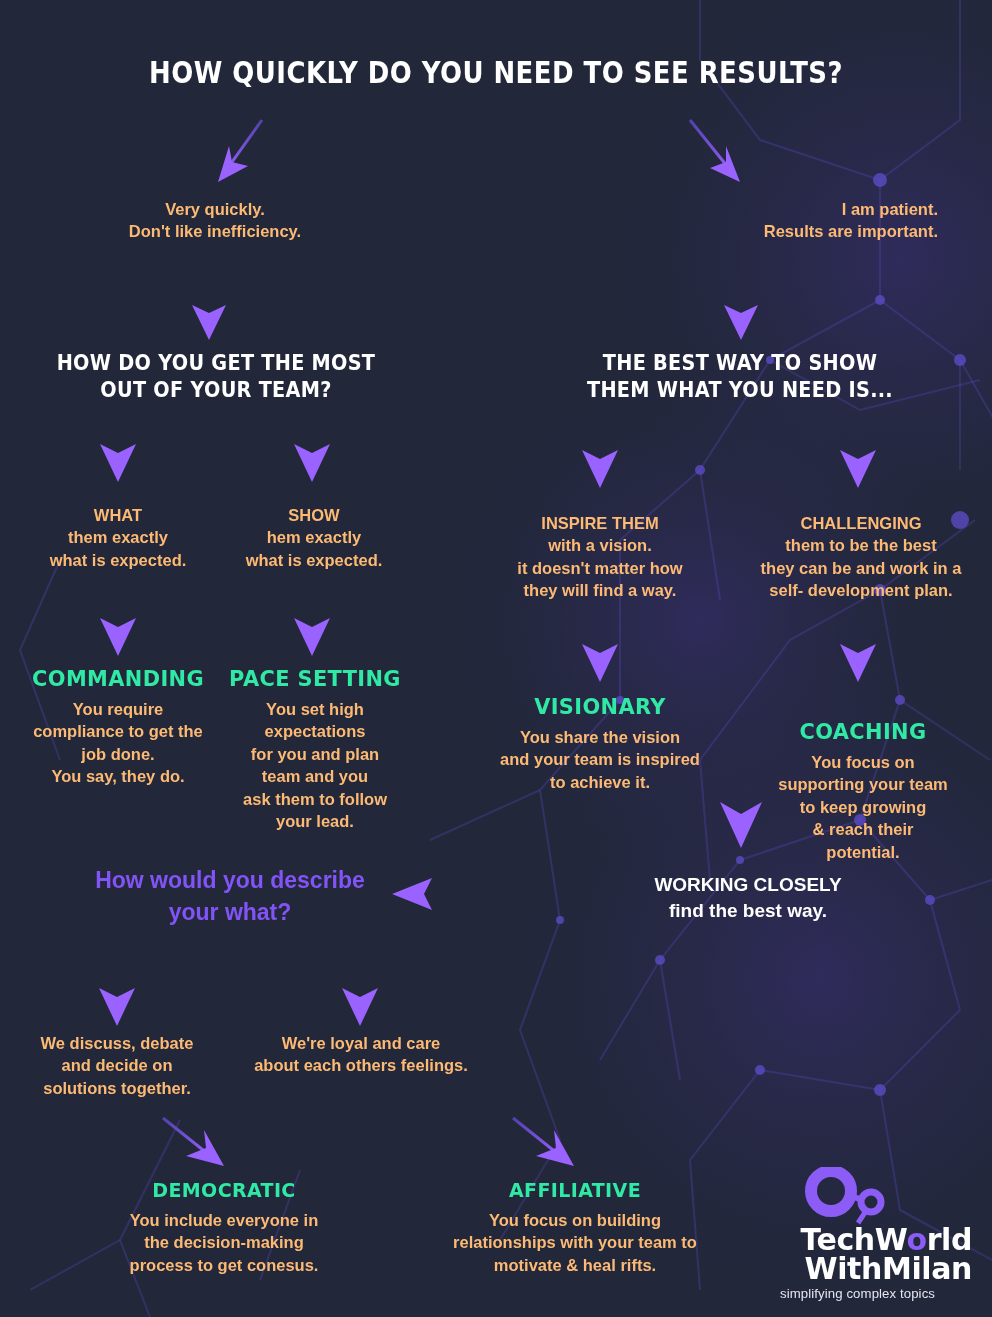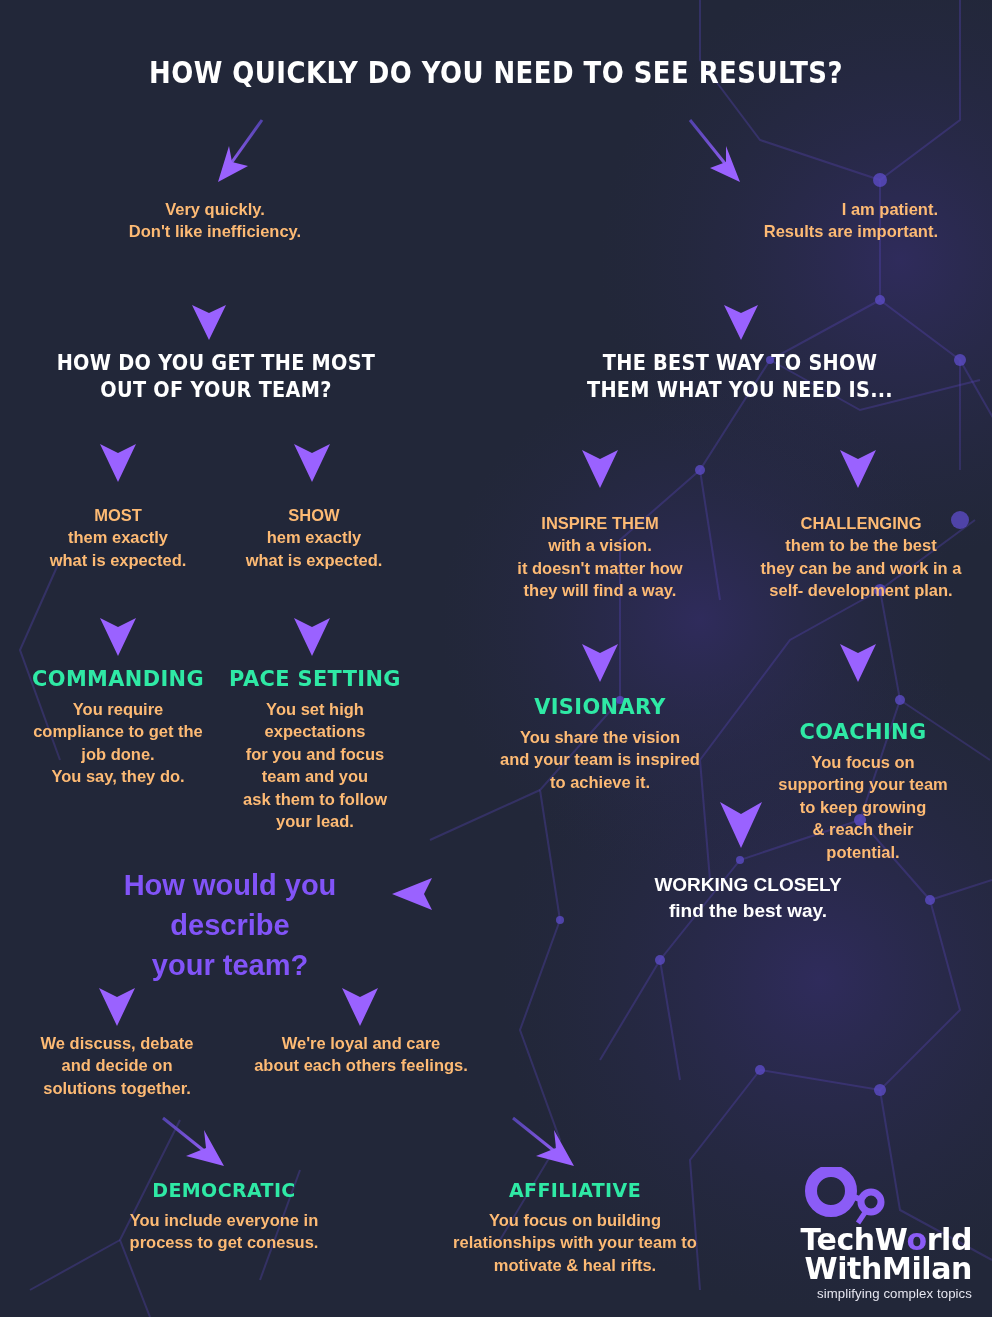--- a/index.html
+++ b/index.html
@@ -37,40 +37,40 @@
   }
   .style-name {
     font-weight:900; font-size:22px; letter-spacing:0.4px;
     color:#2fe9a5; text-transform:uppercase;
     font-family:"DejaVu Sans", sans-serif;
     transform:scaleX(0.95); transform-origin:center;
     margin-bottom:7px;
   }
   .style-name.sm { font-size:20px; }
   .purple-q {
-    font-weight:800; font-size:29px; line-height:1.38;
+    font-weight:800; font-size:23px; line-height:1.38;
     color:#8254f8;
   }
   .small-white {
     font-weight:700; font-size:19px; line-height:1.38; color:#ffffff;
   }
 
   
   #logo { position:absolute; right:20px; bottom:16px; width:192px; z-index:3; text-align:right; }
   #logo .mark { display:block; margin-left:auto; margin-right:84px; }
   .logo-line {
     font-weight:700; font-size:30px; line-height:0.97;
     color:#ffffff; letter-spacing:-0.4px;
     font-family:"DejaVu Sans", sans-serif;
     text-align:right;
   }
   .logo-line .o-dot { color:#8b5cf6; }
   .logo-tag {
     font-weight:400; font-size:13.2px; color:#e6e6f0;
-    margin-top:3px; letter-spacing:0.1px; text-align:right;
+    margin-top:3px; letter-spacing:0.1px; text-align:left;
   }
 </style>
 </head>
 <body>
 
 <svg id="bg-net" width="992" height="1317" viewBox="0 0 992 1317">
   <defs>
     <linearGradient id="netline" x1="0" y1="0" x2="1" y2="1">
       <stop offset="0%" stop-color="#4a3fa0" stop-opacity="0.55"></stop>
       <stop offset="100%" stop-color="#6b4ee0" stop-opacity="0.30"></stop>
@@ -259,21 +259,21 @@
     <div class="heading-q">HOW DO YOU GET THE MOST</div>
     <div class="heading-q">OUT OF YOUR TEAM?</div>
   </div>
 
   <div class="node" style="left:540px; top:350px; width:400px;">
     <div class="heading-q">THE BEST WAY TO SHOW</div>
     <div class="heading-q">THEM WHAT YOU NEED IS...</div>
   </div>
 
   <div class="node" style="left:20px; top:504px; width:196px;">
-    <div class="body-txt cap">MOST</div>
+    <div class="body-txt cap">WHAT</div>
     <div class="body-txt">them exactly</div>
     <div class="body-txt">what is expected.</div>
   </div>
 
   <div class="node" style="left:216px; top:504px; width:196px;">
     <div class="body-txt cap">SHOW</div>
     <div class="body-txt">hem exactly</div>
     <div class="body-txt">what is expected.</div>
   </div>
 
@@ -282,21 +282,21 @@
     <div class="body-txt">You require</div>
     <div class="body-txt">compliance to get the</div>
     <div class="body-txt">job done.</div>
     <div class="body-txt">You say, they do.</div>
   </div>
 
   <div class="node" style="left:220px; top:666px; width:190px;">
     <div class="style-name">PACE SETTING</div>
     <div class="body-txt">You set high</div>
     <div class="body-txt">expectations</div>
-    <div class="body-txt">for you and focus</div>
+    <div class="body-txt">for you and plan</div>
     <div class="body-txt">team and you</div>
     <div class="body-txt">ask them to follow</div>
     <div class="body-txt">your lead.</div>
   </div>
 
   <div class="node" style="left:488px; top:512px; width:224px;">
     <div class="body-txt cap">INSPIRE THEM</div>
     <div class="body-txt">with a vision.</div>
     <div class="body-txt">it doesn't matter how</div>
     <div class="body-txt">they will find a way.</div>
@@ -325,37 +325,38 @@
     <div class="body-txt">potential.</div>
   </div>
 
   <div class="node" style="left:578px; top:872px; width:340px;">
     <div class="small-white cap">WORKING CLOSELY</div>
     <div class="small-white">find the best way.</div>
   </div>
 
   <div class="node" style="left:62px; top:865px; width:336px;">
     <div class="purple-q">How would you describe</div>
-    <div class="purple-q">your team?</div>
+    <div class="purple-q">your what?</div>
   </div>
 
   <div class="node" style="left:14px; top:1032px; width:206px;">
     <div class="body-txt">We discuss, debate</div>
     <div class="body-txt">and decide on</div>
     <div class="body-txt">solutions together.</div>
   </div>
 
   <div class="node" style="left:228px; top:1032px; width:266px;">
     <div class="body-txt">We're loyal  and care</div>
     <div class="body-txt">about each others feelings.</div>
   </div>
 
   <div class="node" style="left:104px; top:1178px; width:240px;">
     <div class="style-name sm">DEMOCRATIC</div>
     <div class="body-txt">You include everyone in</div>
+    <div class="body-txt">the decision-making</div>
     <div class="body-txt">process to get conesus.</div>
   </div>
 
   <div class="node" style="left:434px; top:1178px; width:282px;">
     <div class="style-name sm">AFFILIATIVE</div>
     <div class="body-txt">You focus on building</div>
     <div class="body-txt">relationships with your team to</div>
     <div class="body-txt">motivate &amp; heal rifts.</div>
   </div>
 

